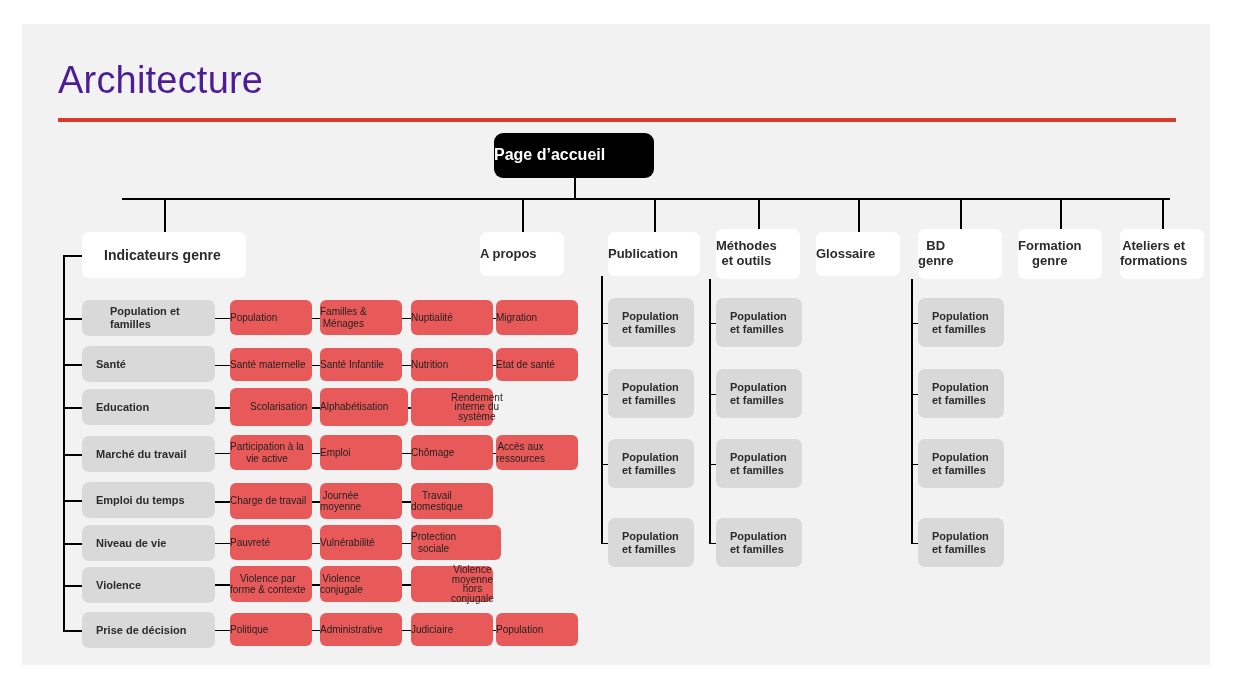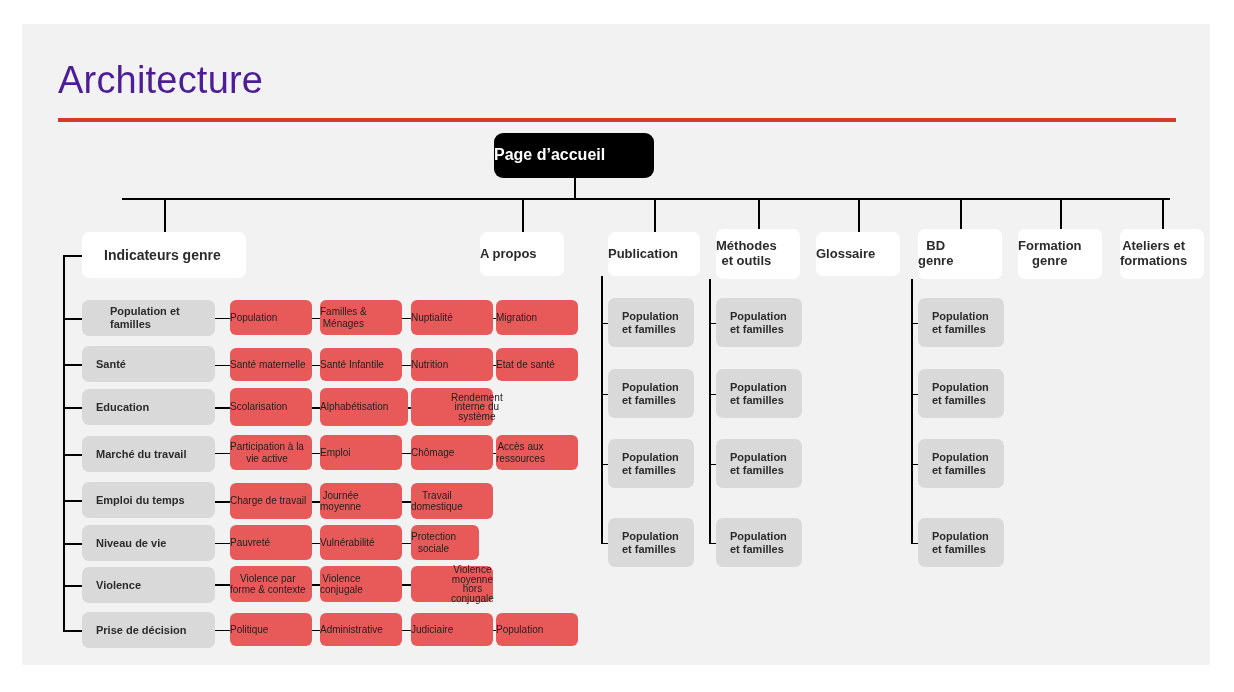--- a/index.html
+++ b/index.html
@@ -240,21 +240,21 @@
       <div class="node node-leaf" style="left: 496px; top: 348px; width: 82px; height: 33px;">
         <div>
           <span>Etat de santé</span>
         </div>
       </div>
       <div class="node node-cat" style="left: 82px; top: 389px; width: 133px; height: 36px;">
         <div>
           <span>Education</span>
         </div>
       </div>
-      <div class="node node-leaf" style="left: 230px; top: 388px; width: 82px; height: 38px;">
+      <div class="node node-leaf" style="left: 230px; top: 388px; width: 82px; height: 38px; padding-left: 20px;">
         <div>
           <span>Scolarisation</span>
         </div>
       </div>
       <div class="node node-leaf" style="left: 320px; top: 388px; width: 88px; height: 38px;">
         <div>
           <span>Alphabétisation</span>
         </div>
       </div>
       <div class="node node-leaf tight" style="left: 411px; top: 388px; width: 82px; height: 38px;">
@@ -321,21 +321,21 @@
       <div class="node node-leaf" style="left: 230px; top: 525px; width: 82px; height: 35px;">
         <div>
           <span>Pauvreté</span>
         </div>
       </div>
       <div class="node node-leaf" style="left: 320px; top: 525px; width: 82px; height: 35px;">
         <div>
           <span>Vulnérabilité</span>
         </div>
       </div>
-      <div class="node node-leaf" style="left: 411px; top: 525px; width: 68px; height: 35px;">
+      <div class="node node-leaf" style="left: 411px; top: 525px; width: 90px; height: 35px;">
         <div>
           <span>Protection</span>
           <span>sociale</span>
         </div>
       </div>
       <div class="node node-cat" style="left: 82px; top: 567px; width: 133px; height: 36px;">
         <div>
           <span>Violence</span>
         </div>
       </div>

